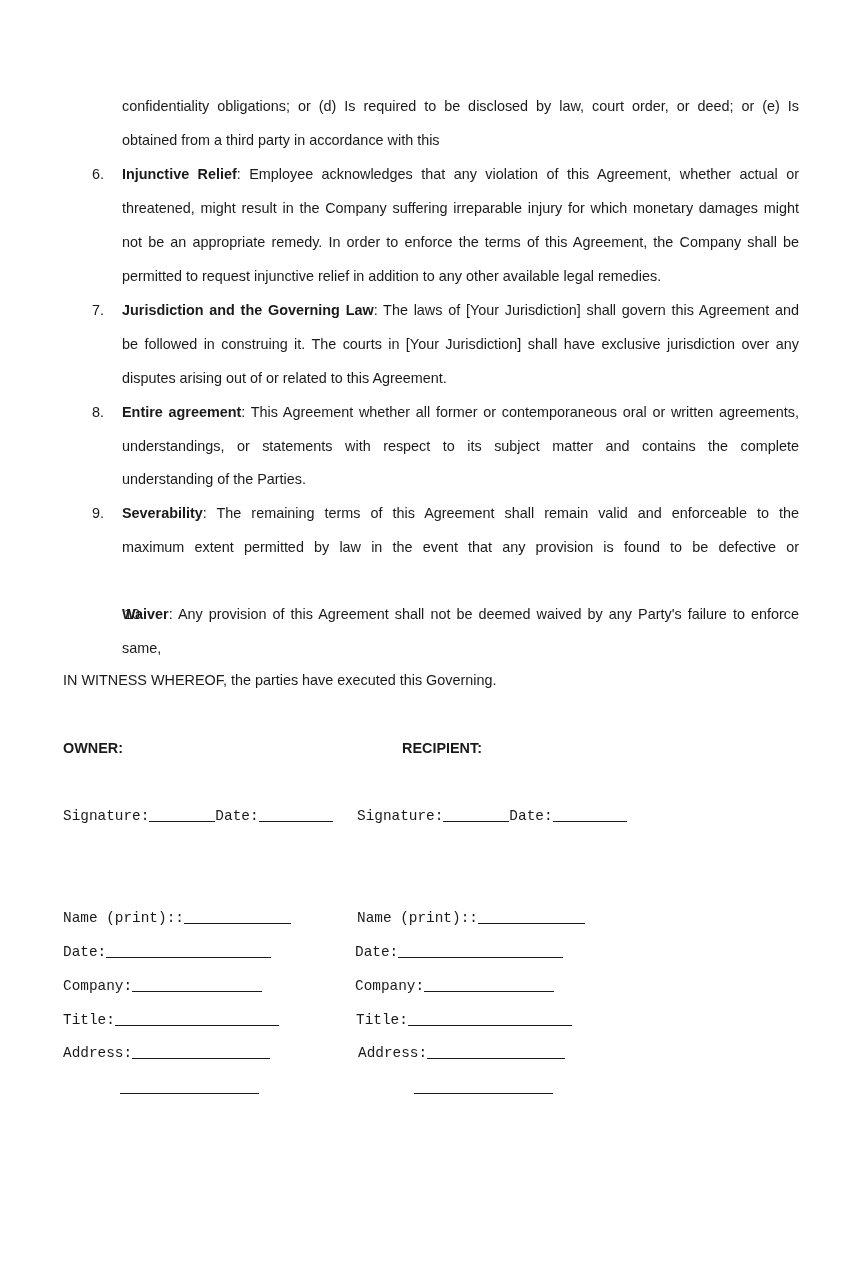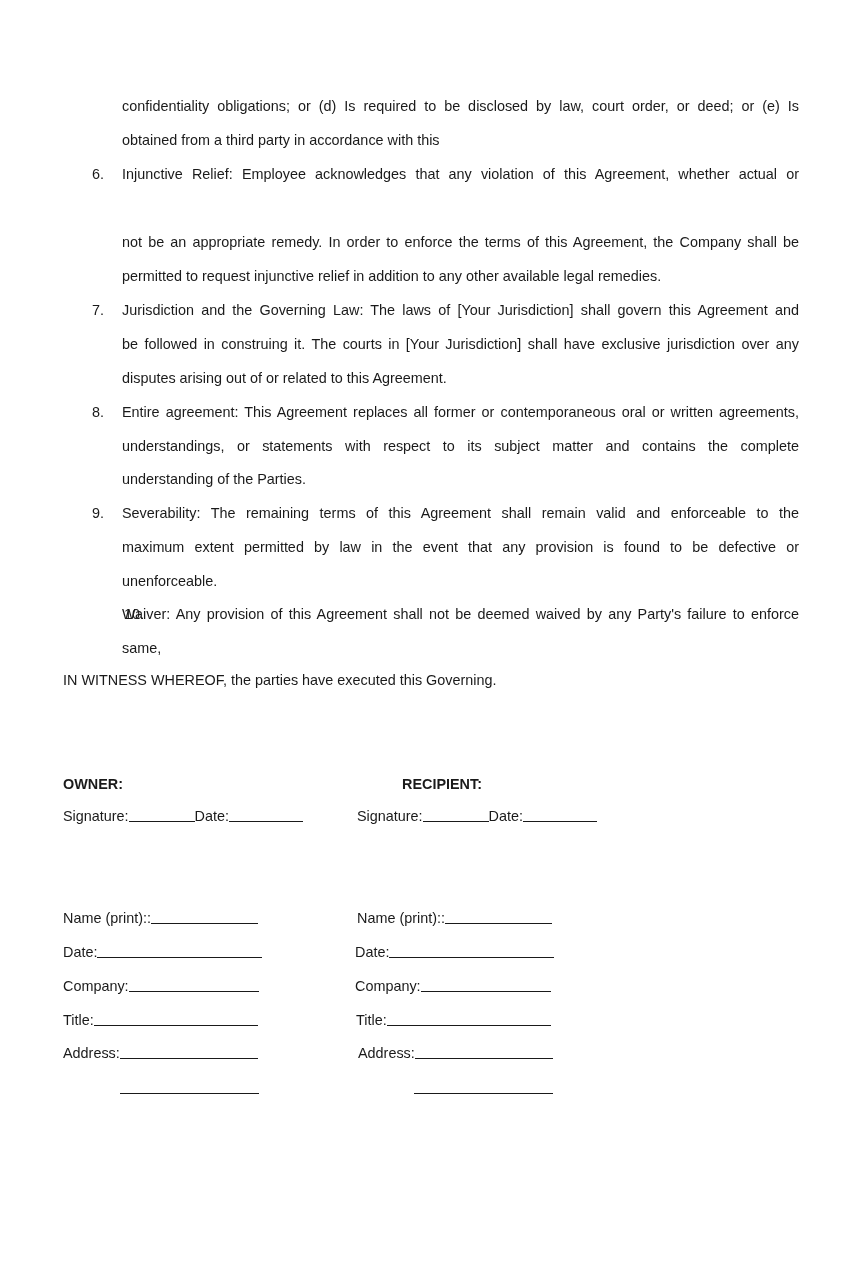--- a/index.html
+++ b/index.html
@@ -9,54 +9,54 @@
     font-size: 14.4px;
   }
   .page { position: absolute; left: 0; top: 0; width: 754px; height: 1280px; }
   .line {
     position: absolute; left: 122px; width: 677px; white-space: nowrap;
     line-height: 18px; height: 18px;
   }
   .line.justify { text-align: justify; text-align-last: justify; white-space: normal; }
   .num { position: absolute; width: 26px; text-align: left; line-height: 18px; height: 18px; }
   .num.two { width: 30px; margin-left: 32px; }
-  b { font-weight: normal; }
+  b { font-weight: bold; }
   .witness { position: absolute; left: 63px; top: 671px; line-height: 18px; white-space: nowrap; }
-  .party-head { position: absolute; font-weight: bold; line-height: 18px; white-space: nowrap; margin-top: 36px; }
-  .field { position: absolute; line-height: 18px; white-space: nowrap; display: flex; align-items: flex-end; }
+  .party-head { position: absolute; font-weight: bold; line-height: 18px; white-space: nowrap; }
+  .field { position: absolute; line-height: 18px; white-space: nowrap; display: flex; align-items: flex-end; font-family: Liberation Mono, monospace; }
   .blank { display: inline-block; border-bottom: 1px solid #1a1a1a; height: 14px; margin-bottom: 3px; }
   .extra-line { position: absolute; border-bottom: 1px solid #1a1a1a; height: 0; }
 </style>
 </head>
 <body>
 
 <div class="page">
 
   <div class="line justify" style="top:97px">confidentiality obligations; or (d) Is required to be disclosed by law, court order, or deed; or (e) Is</div>
   <div class="line" style="top:131px">obtained from a third party in accordance with this</div>
 
   <div class="num" style="left:92px; top:165px">6.</div>
   <div class="line justify" style="top:165px"><b>Injunctive Relief</b><span>: Employee acknowledges that any violation of this Agreement, whether actual or</span></div>
+  <div class="line justify" style="top:199px">threatened, might result in the Company suffering irreparable injury for which monetary damages might</div>
   <div class="line justify" style="top:233px">not be an appropriate remedy. In order to enforce the terms of this Agreement, the Company shall be</div>
   <div class="line" style="top:267px">permitted to request injunctive relief in addition to any other available legal remedies.</div>
 
   <div class="num" style="left:92px; top:301px">7.</div>
   <div class="line justify" style="top:301px"><b>Jurisdiction and the Governing Law</b><span>: The laws of [Your Jurisdiction] shall govern this Agreement and</span></div>
   <div class="line justify" style="top:335px">be followed in construing it. The courts in [Your Jurisdiction] shall have exclusive jurisdiction over any</div>
   <div class="line" style="top:369px">disputes arising out of or related to this Agreement.</div>
 
   <div class="num" style="left:92px; top:403px">8.</div>
-  <div class="line justify" style="top:403px"><b>Entire agreement</b><span>: This Agreement replaces all former or contemporaneous oral or written agreements,</span></div>
+  <div class="line justify" style="top:403px"><b>Entire agreement</b><span>: This Agreement whether all former or contemporaneous oral or written agreements,</span></div>
   <div class="line" style="top:470px">understanding of the Parties.</div>
   <div class="line justify" style="top:437px">understandings, or statements with respect to its subject matter and contains the complete</div>
 
   <div class="num" style="left:92px; top:504px">9.</div>
   <div class="line justify" style="top:538px">maximum extent permitted by law in the event that any provision is found to be defective or</div>
   <div class="line justify" style="top:504px"><b>Severability</b><span>: The remaining terms of this Agreement shall remain valid and enforceable to the</span></div>
-  <div class="line" style="top:572px">unenforceable.</div>
 
   <div class="num two" style="left:92px; top:605px">10.</div>
   <div class="line" style="top:639px">same,</div>
   <div class="line justify" style="top:605px"><b>Waiver</b><span>: Any provision of this Agreement shall not be deemed waived by any Party's failure to enforce</span></div>
 
   <div class="witness">IN WITNESS WHEREOF, the parties have executed this Governing.</div>
 
   <div class="party-head" style="left:63px; top:739px">OWNER:</div>
   <div class="party-head" style="left:402px; top:739px">RECIPIENT:</div>
 

